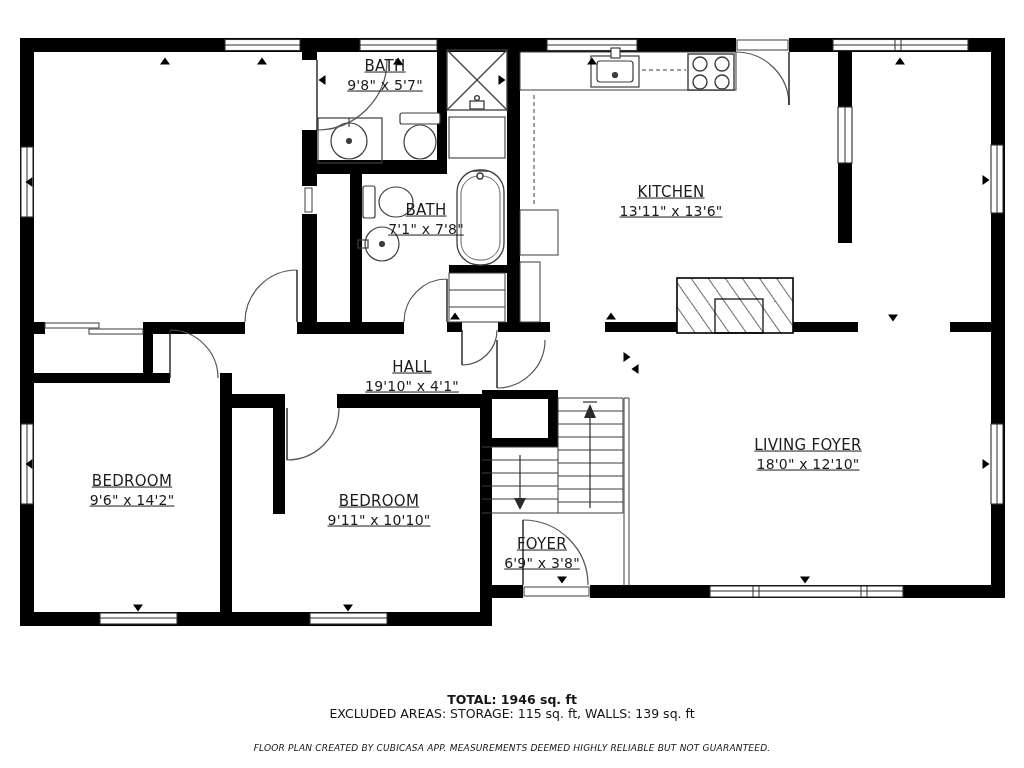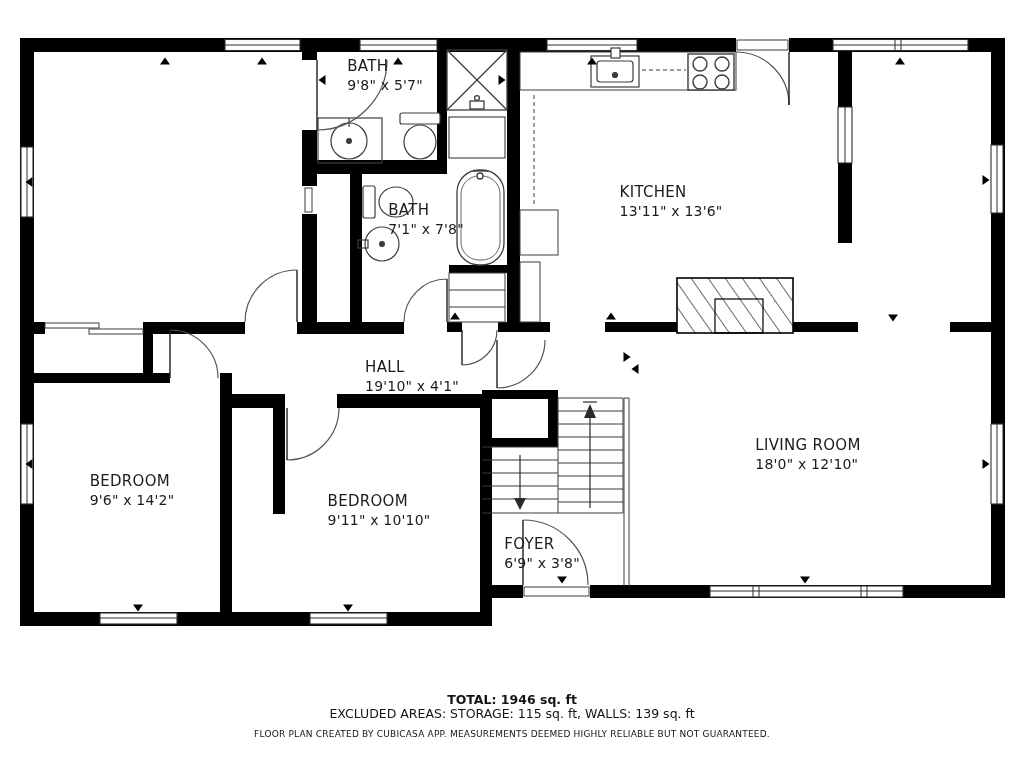--- a/index.html
+++ b/index.html
@@ -1,27 +1,27 @@
 <!DOCTYPE html>
 <html><head>
 <meta charset="utf-8">
 <style>
   html,body{margin:0;padding:0;background:#ffffff;}
   #stage{position:relative;width:1024px;height:768px;background:#ffffff;overflow:hidden;
          font-family:"DejaVu Sans","Liberation Sans",sans-serif;outline:1px solid #ececec;}
   #plan-svg{position:absolute;left:0;top:0;}
   #room-labels{position:absolute;left:0;top:0;width:100%;height:100%;}
-  .room-label{position:absolute;transform:translate(-50%,-50%);text-align:left;
-              white-space:nowrap;color:#1b1b1b;}
+  .room-label{position:absolute;transform:translate(-50%,-50%);text-align:center;
+              white-space:nowrap;color:#1b1b1b;text-decoration:underline;}
   .room-name{font-size:15px;letter-spacing:.3px;line-height:1.25;}
   .room-dims{font-size:14px;letter-spacing:.2px;line-height:1.3;}
   #footer{position:absolute;left:0;top:692px;width:100%;text-align:center;color:#141414;}
   .f-total{font-size:12.5px;font-weight:bold;line-height:15px;text-align:center;}
   .f-line{font-size:12.5px;line-height:14px;}
-  .f-disclaimer{font-size:9px;line-height:12px;margin-top:7px;letter-spacing:.2px;}
+  .f-disclaimer{font-size:9px;line-height:12px;margin-top:21px;letter-spacing:.2px;font-style:italic;}
 </style>
 </head>
 <body>
 
 <div id="stage">
 
 <svg id="plan-svg" width="1024" height="768" viewBox="0 0 1024 768">
   <defs>
     <pattern id="hatch" width="14" height="14" patternUnits="userSpaceOnUse" patternTransform="rotate(-35)">
       <line x1="0" y1="0" x2="0" y2="14" stroke="#2a2a2a" stroke-width="1.4"></line>
@@ -289,21 +289,21 @@
       </div>
       <div class="room-label" style="left: 132px; top: 490px;">
         <div class="room-name">BEDROOM</div>
         <div class="room-dims">9'6" x 14'2"</div>
       </div>
       <div class="room-label" style="left: 379px; top: 510px;">
         <div class="room-name">BEDROOM</div>
         <div class="room-dims">9'11" x 10'10"</div>
       </div>
       <div class="room-label" style="left: 808px; top: 454px;">
-        <div class="room-name">LIVING ROOM</div>
+        <div class="room-name">LIVING FOYER</div>
         <div class="room-dims">18'0" x 12'10"</div>
       </div>
       <div class="room-label" style="left: 542px; top: 553px;">
         <div class="room-name">FOYER</div>
         <div class="room-dims">6'9" x 3'8"</div>
       </div>
     </div>
 
 <div id="footer">
   <div class="f-total">TOTAL: 1946 sq. ft</div>

